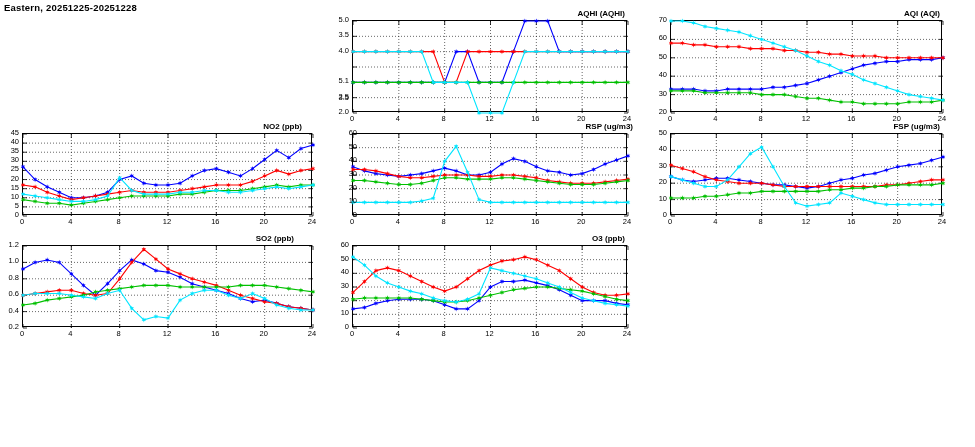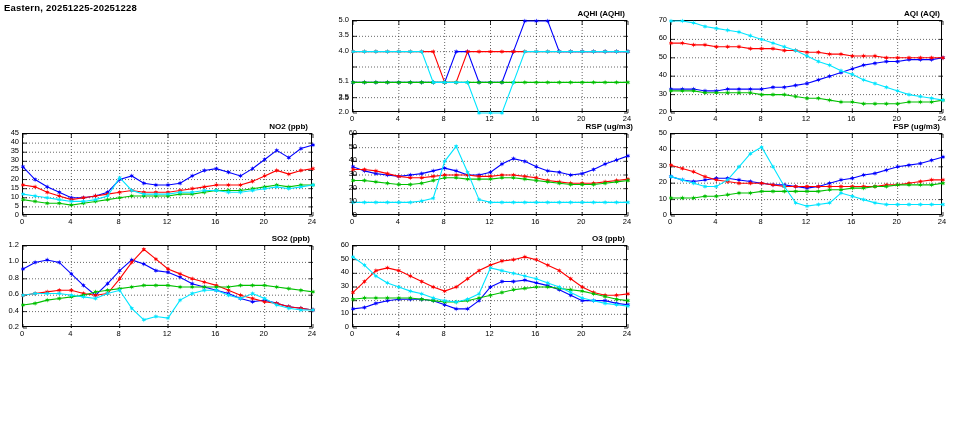--- a/index.html
+++ b/index.html
@@ -513,21 +513,21 @@
             <polygon points="217.50,55.71 218.05,57.37 219.75,57.01 218.59,58.31 219.75,59.61 218.05,59.26 217.50,60.91 216.95,59.26 215.25,59.61 216.41,58.31 215.25,57.01 216.95,57.37" fill="#00e5ff"></polygon>
             <polygon points="229.58,53.89 230.13,55.54 231.83,55.19 230.68,56.49 231.83,57.79 230.13,57.43 229.58,59.09 229.04,57.43 227.33,57.79 228.49,56.49 227.33,55.19 229.04,55.54" fill="#00e5ff"></polygon>
             <polygon points="241.67,52.07 242.21,53.72 243.92,53.37 242.76,54.67 243.92,55.97 242.21,55.61 241.67,57.27 241.12,55.61 239.42,55.97 240.57,54.67 239.42,53.37 241.12,53.72" fill="#00e5ff"></polygon>
             <polygon points="253.75,50.24 254.30,51.90 256.00,51.54 254.84,52.84 256.00,54.14 254.30,53.79 253.75,55.44 253.20,53.79 251.50,54.14 252.66,52.84 251.50,51.54 253.20,51.90" fill="#00e5ff"></polygon>
             <polygon points="265.83,52.07 266.38,53.72 268.08,53.37 266.93,54.67 268.08,55.97 266.38,55.61 265.83,57.27 265.29,55.61 263.58,55.97 264.74,54.67 263.58,53.37 265.29,53.72" fill="#00e5ff"></polygon>
             <polygon points="277.92,50.24 278.46,51.90 280.17,51.54 279.01,52.84 280.17,54.14 278.46,53.79 277.92,55.44 277.37,53.79 275.67,54.14 276.82,52.84 275.67,51.54 277.37,51.90" fill="#00e5ff"></polygon>
             <polygon points="290.00,48.42 290.55,50.08 292.25,49.72 291.09,51.02 292.25,52.32 290.55,51.97 290.00,53.62 289.45,51.97 287.75,52.32 288.91,51.02 287.75,49.72 289.45,50.08" fill="#00e5ff"></polygon>
           </g>
         </svg>
       </div>
-      <div class="ptitle" style="right: 4px; top: -11px;">NO2 (ppb)</div>
+      <div class="ptitle" style="right: 10px; top: -11px;">NO2 (ppb)</div>
       <div class="ylab" style="right: 293px; top: 77px; width: 40px;">0</div>
       <div class="ylab" style="right: 293px; top: 67.8889px; width: 40px;">5</div>
       <div class="ylab" style="right: 293px; top: 58.7778px; width: 40px;">10</div>
       <div class="ylab" style="right: 293px; top: 49.6667px; width: 40px;">15</div>
       <div class="ylab" style="right: 293px; top: 40.5556px; width: 40px;">20</div>
       <div class="ylab" style="right: 293px; top: 31.4444px; width: 40px;">25</div>
       <div class="ylab" style="right: 293px; top: 22.3333px; width: 40px;">30</div>
       <div class="ylab" style="right: 293px; top: 13.2222px; width: 40px;">35</div>
       <div class="ylab" style="right: 293px; top: 4.11111px; width: 40px;">40</div>
       <div class="ylab" style="right: 293px; top: -5px; width: 40px;">45</div>
@@ -1022,21 +1022,21 @@
             <polygon points="217.50,49.88 218.05,51.53 219.75,51.18 218.59,52.48 219.75,53.78 218.05,53.43 217.50,55.08 216.95,53.43 215.25,53.78 216.41,52.48 215.25,51.18 216.95,51.53" fill="#00e5ff"></polygon>
             <polygon points="229.58,44.96 230.13,46.61 231.83,46.26 230.68,47.56 231.83,48.86 230.13,48.51 229.58,50.16 229.04,48.51 227.33,48.86 228.49,47.56 227.33,46.26 229.04,46.61" fill="#00e5ff"></polygon>
             <polygon points="241.67,49.88 242.21,51.53 243.92,51.18 242.76,52.48 243.92,53.78 242.21,53.43 241.67,55.08 241.12,53.43 239.42,53.78 240.57,52.48 239.42,51.18 241.12,51.53" fill="#00e5ff"></polygon>
             <polygon points="253.75,56.44 254.30,58.09 256.00,57.74 254.84,59.04 256.00,60.34 254.30,59.99 253.75,61.64 253.20,59.99 251.50,60.34 252.66,59.04 251.50,57.74 253.20,58.09" fill="#00e5ff"></polygon>
             <polygon points="265.83,59.72 266.38,61.37 268.08,61.02 266.93,62.32 268.08,63.62 266.38,63.27 265.83,64.92 265.29,63.27 263.58,63.62 264.74,62.32 263.58,61.02 265.29,61.37" fill="#00e5ff"></polygon>
             <polygon points="277.92,61.36 278.46,63.01 280.17,62.66 279.01,63.96 280.17,65.26 278.46,64.91 277.92,66.56 277.37,64.91 275.67,65.26 276.82,63.96 275.67,62.66 277.37,63.01" fill="#00e5ff"></polygon>
             <polygon points="290.00,61.36 290.55,63.01 292.25,62.66 291.09,63.96 292.25,65.26 290.55,64.91 290.00,66.56 289.45,64.91 287.75,65.26 288.91,63.96 287.75,62.66 289.45,63.01" fill="#00e5ff"></polygon>
           </g>
         </svg>
       </div>
-      <div class="ptitle" style="right: 2px; top: -11px; padding-left: 8px;">SO2 (ppb)</div>
+      <div class="ptitle" style="right: 18px; top: -11px; padding-left: 8px;">SO2 (ppb)</div>
       <div class="ylab" style="right: 293px; top: 77px; width: 40px;">0.2</div>
       <div class="ylab" style="right: 293px; top: 60.6px; width: 40px;">0.4</div>
       <div class="ylab" style="right: 293px; top: 44.2px; width: 40px;">0.6</div>
       <div class="ylab" style="right: 293px; top: 27.8px; width: 40px;">0.8</div>
       <div class="ylab" style="right: 293px; top: 11.4px; width: 40px;">1.0</div>
       <div class="ylab" style="right: 293px; top: -5px; width: 40px;">1.2</div>
       <div class="xlab" style="left: -10px; top: 84px; width: 20px;">0</div>
       <div class="xlab" style="left: 38.3333px; top: 84px; width: 20px;">4</div>
       <div class="xlab" style="left: 86.6667px; top: 84px; width: 20px;">8</div>
       <div class="xlab" style="left: 135px; top: 84px; width: 20px;">12</div>

